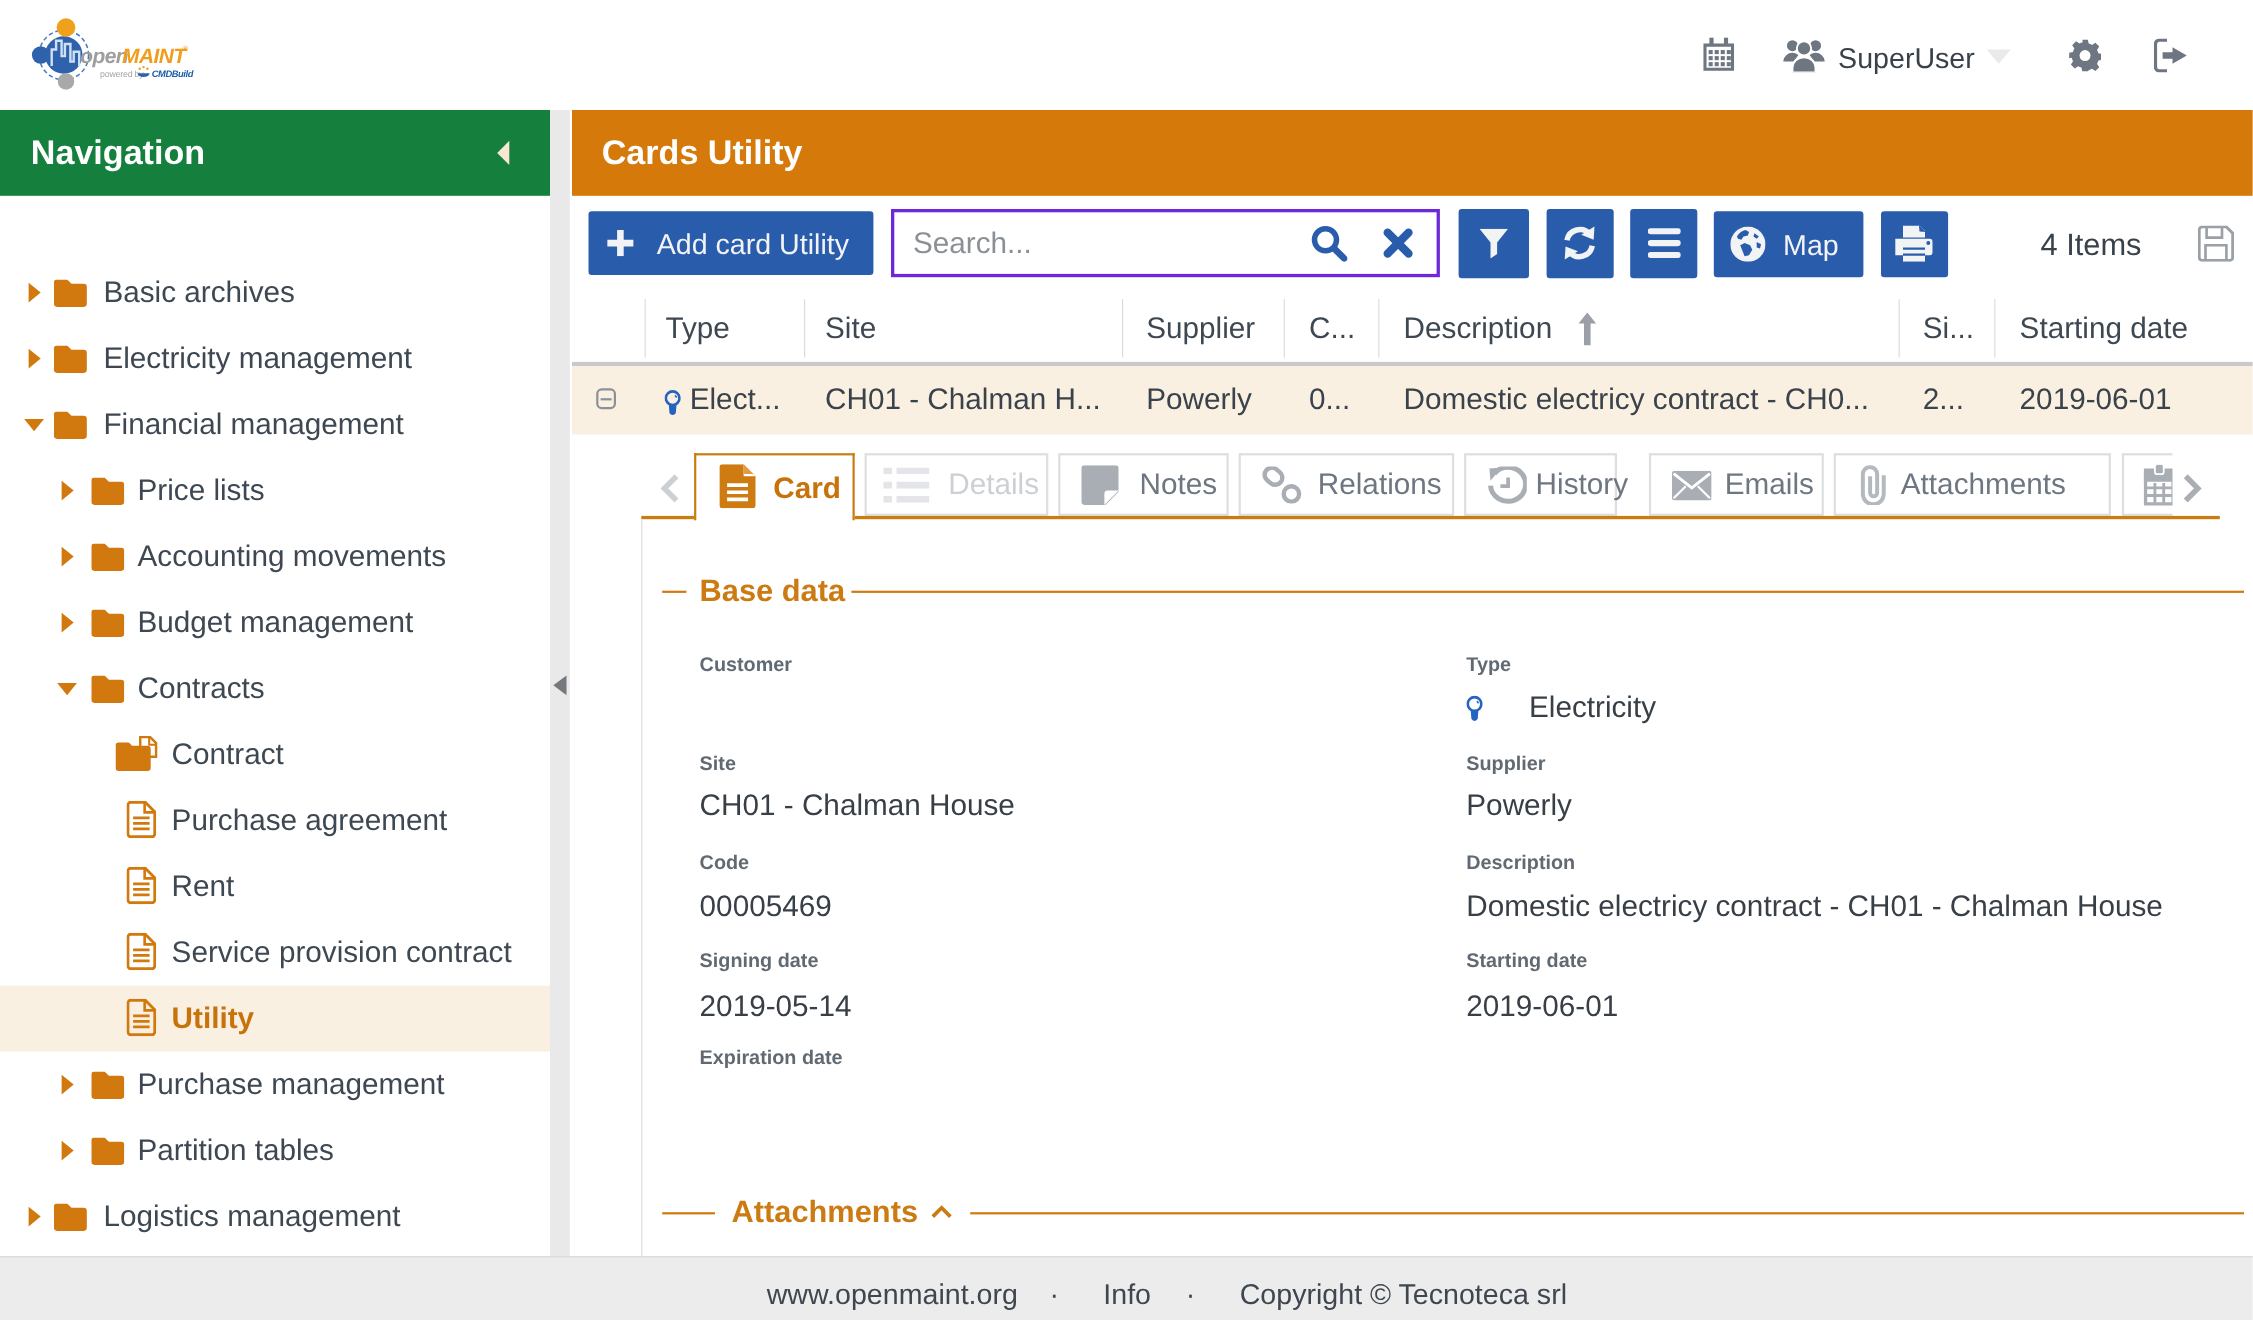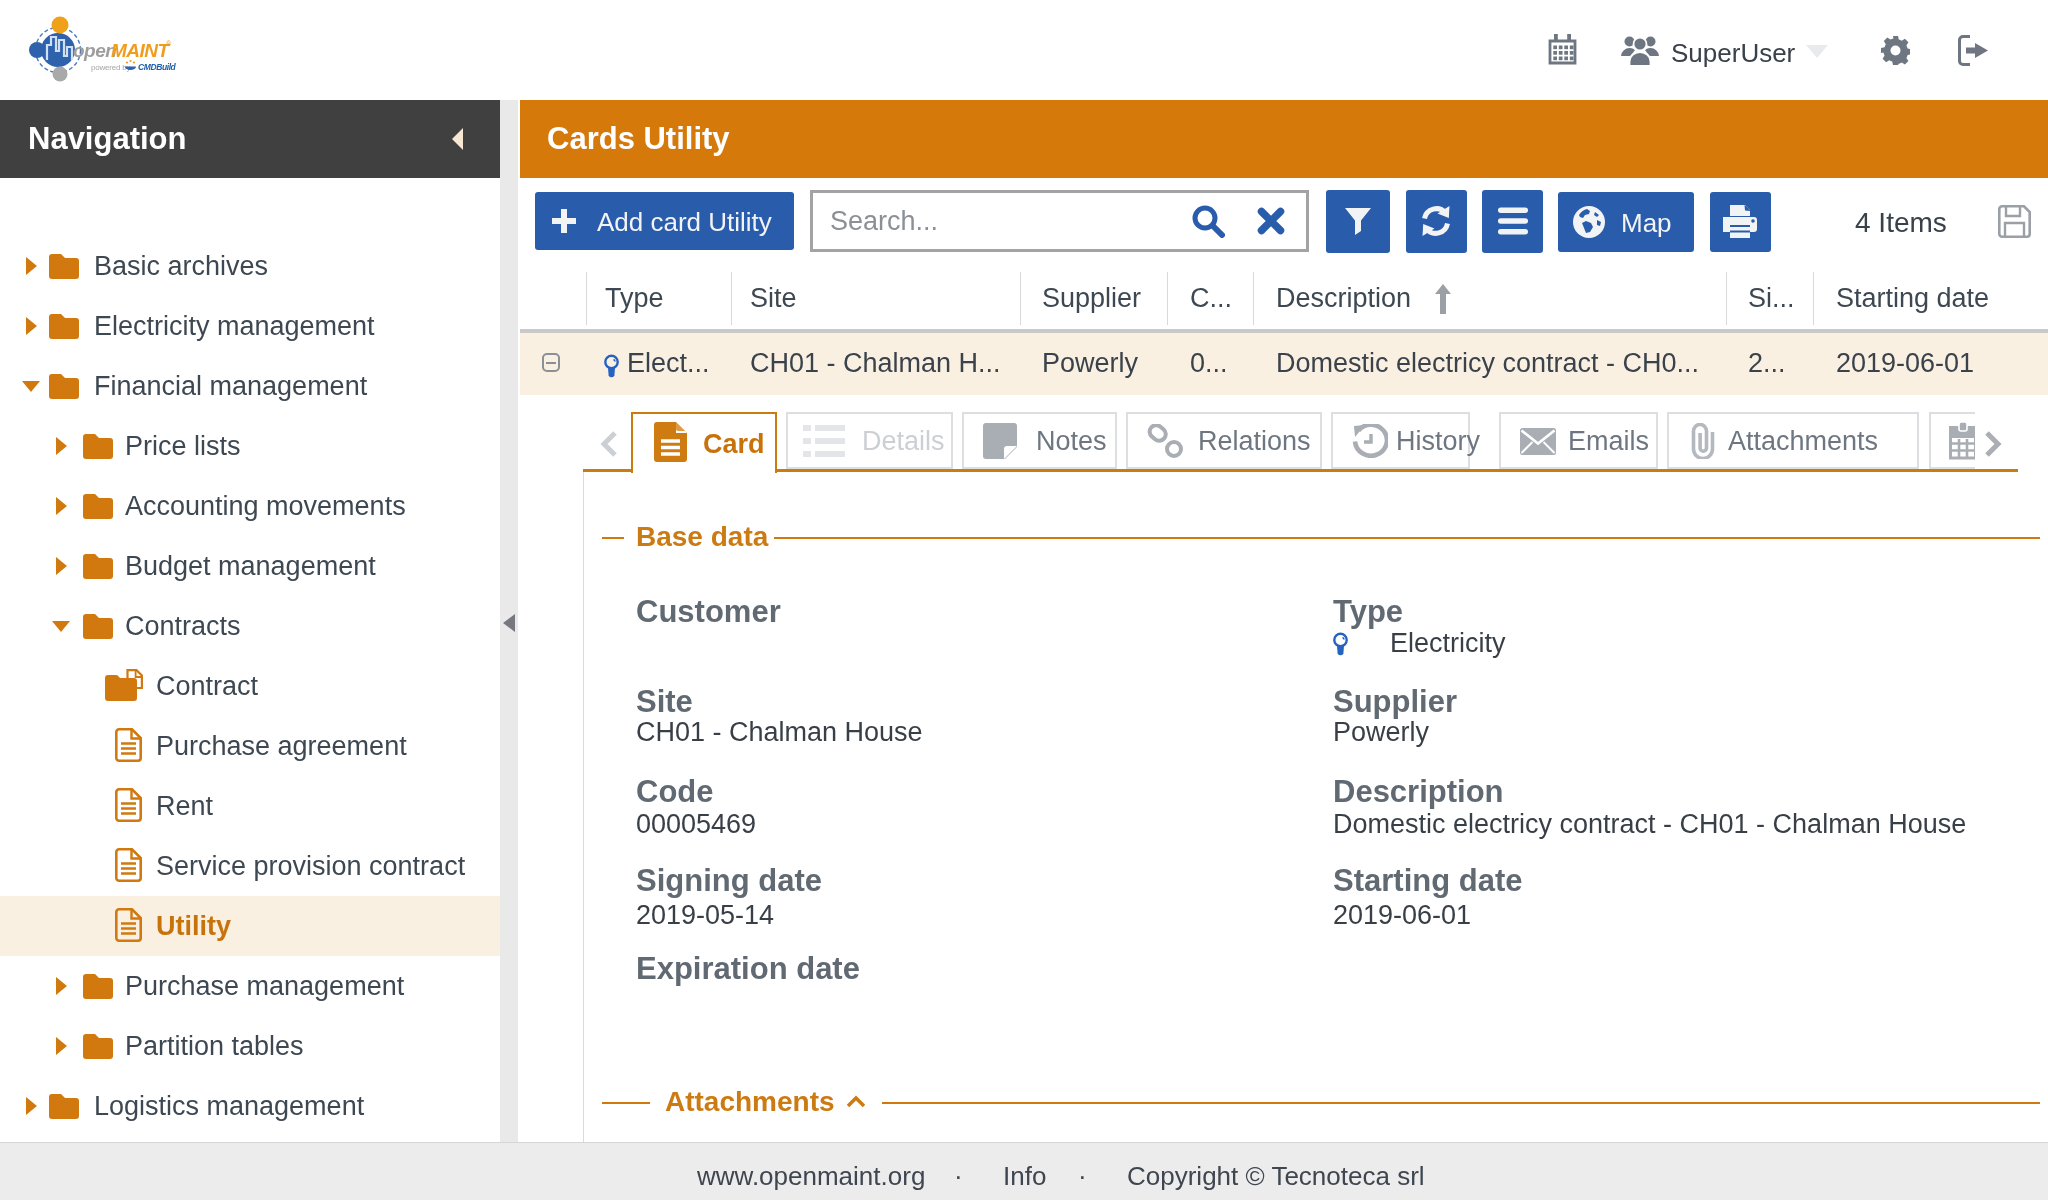--- a/index.html
+++ b/index.html
@@ -4,21 +4,21 @@
 <style>
   * { margin:0; padding:0; box-sizing:border-box; }
   html,body { width:2048px; height:1200px; overflow:hidden; background:#fff;
     font-family:"Liberation Sans", sans-serif; }
   .abs { position:absolute; }
   #page { position:relative; width:2048px; height:1200px; }
   
   #tophdr { position:absolute; left:0; top:0; width:2048px; height:100px; background:#fff; }
   
   #nav { position:absolute; left:0; top:100px; width:500px; height:1042px; background:#fff; }
-  #navhdr { position:absolute; left:0; top:0; width:500px; height:78px; background:#404040; }
+  #navhdr { position:absolute; left:0; top:0; width:500px; height:78px; background:#15803d; }
   #navhdr .t { position:absolute; left:28px; top:50%; transform:translateY(-50%);
     color:#fff; font-size:31px; font-weight:bold; }
   #splitter { position:absolute; left:500px; top:100px; width:18px; height:1042px; background:#e9e9e9; }
   .nrow { position:absolute; left:0; width:500px; height:60px; }
   .ntxt { position:absolute; top:50%; transform:translateY(-50%); font-size:27px; color:#3e4852; white-space:nowrap; }
   .car-r { position:absolute; top:21px; width:0; height:0;
     border-left:11px solid #d1790e; border-top:9px solid transparent; border-bottom:9px solid transparent; }
   .car-d { position:absolute; top:25px; width:0; height:0;
     border-top:11px solid #d1790e; border-left:9px solid transparent; border-right:9px solid transparent; }
   .icon { position:absolute; }
@@ -30,21 +30,21 @@
   .bluebtn { position:absolute; background:#2a5cac; border-radius:3px; }
   .btxt { color:#f2f3f5; font-size:26px; }
   
   .thtxt { position:absolute; top:0; font-size:27px; color:#3e4852; white-space:nowrap; }
   .vsep { position:absolute; width:1px; background:#d9d9d9; }
   .rowtxt { position:absolute; font-size:27px; color:#3a424b; white-space:nowrap; }
   
   .tab { position:absolute; top:312px; height:57px; background:#fff; border:2px solid #dcdee1; }
   .tabtxt { position:absolute; top:50%; transform:translateY(-50%); font-size:27px; color:#6e7781; white-space:nowrap; }
   
-  .flabel { position:absolute; font-size:31px; font-weight:bold; color:#616a73; white-space:nowrap; }
+  .flabel { position:absolute; font-size:18px; font-weight:bold; color:#616a73; white-space:nowrap; }
   .fvalue { position:absolute; font-size:27px; color:#383f47; white-space:nowrap; }
   .secline { position:absolute; height:2px; background:#d1790e; }
   .sectxt { position:absolute; font-size:28px; font-weight:bold; color:#cc7a12; white-space:nowrap; }
   
   #footer { position:absolute; left:0; top:1142px; width:2048px; height:58px; background:#ececec;
     border-top:1px solid #d6d6d6; }
   #footer .t { position:absolute; top:18px; font-size:26px; color:#3f4650; white-space:nowrap; }
 </style>
 </head>
 <body>
@@ -362,21 +362,21 @@
     <div id="mainhdr">
         <span class="t">Cards Utility</span>
       </div>
     <div id="toolbar">
       <div class="bluebtn" style="left:15px;top:92px;width:259px;height:58px;">
         <svg class="icon" style="left:17px;top:17px;" width="24" height="24" viewBox="0 0 24 24">
             <path fill="#f2f3f5" d="M9 0 h6 v9 h9 v6 h-9 v9 H9 v-9 H0 V9 h9 z"></path>
           </svg>
         <span class="abs btxt" style="left:62px;top:15px;">Add card Utility</span>
       </div>
-      <div class="abs" style="left:290px;top:90px;width:499px;height:62px;border:3px solid #a3a3a3;background:#fff;padding-left:40px;">
+      <div class="abs" style="left:290px;top:90px;width:499px;height:62px;border:3px solid #6d28d9;background:#fff;padding-left:40px;">
         <span class="abs" style="left:17px;top:13px;font-size:27px;color:#8a9096;">Search...</span>
         <svg class="icon" style="left:378px;top:11px;" width="34" height="34">
             <use href="#i-mag"></use>
           </svg>
         <svg class="icon" style="left:444px;top:14px;" width="28" height="28">
             <use href="#i-x"></use>
           </svg>
       </div>
       <div class="bluebtn" style="left:806px;top:90px;width:64px;height:63px;">
         <svg class="icon" style="left:19px;top:18px;" width="26" height="27">

